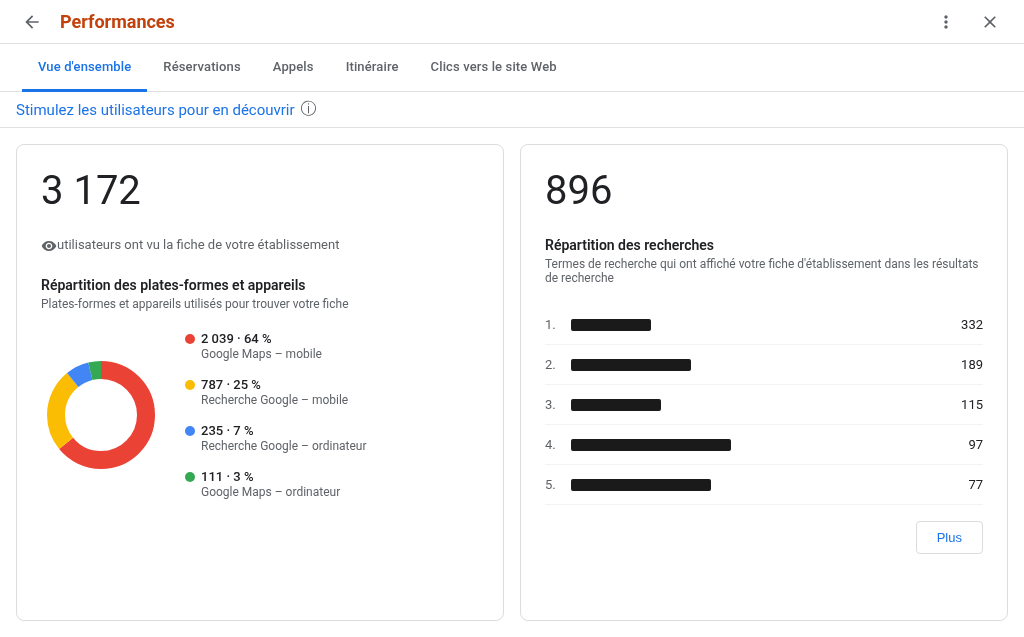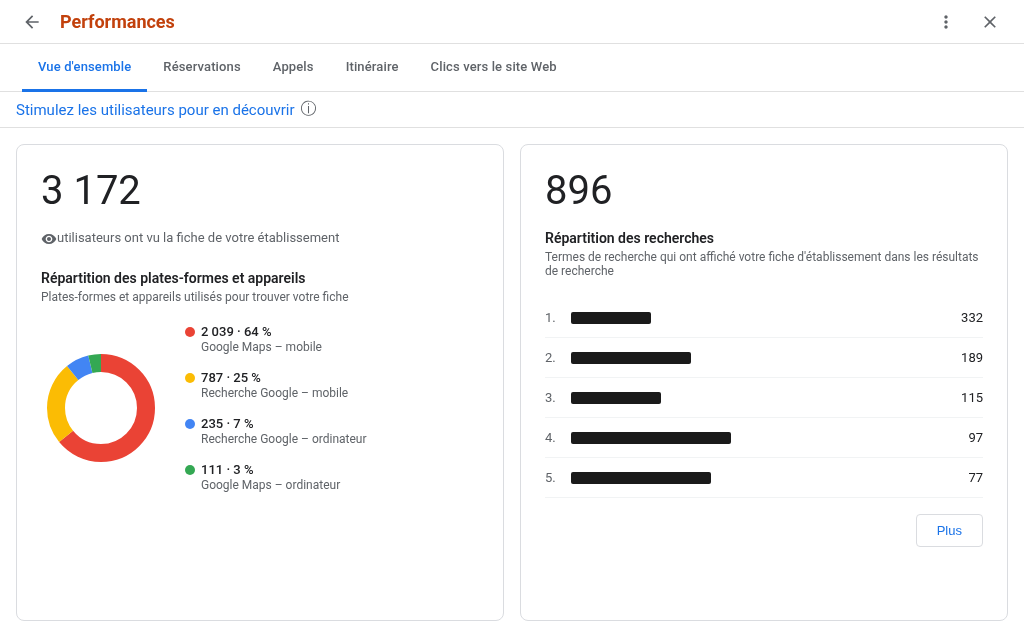--- a/index.html
+++ b/index.html
@@ -117,21 +117,21 @@
       padding: 24px;
       flex: 1;
       overflow: hidden;
     }
 
     .stat-number {
       font-size: 40px;
       font-weight: 400;
       color: #202124;
       line-height: 1.1;
-      margin-bottom: 17px;
+      margin-bottom: 24px;
     }
 
     .stat-desc {
       font-size: 13px;
       color: #5f6368;
       display: flex;
       align-items: flex-start;
       gap: 0;
       margin-bottom: 20px;
     }

